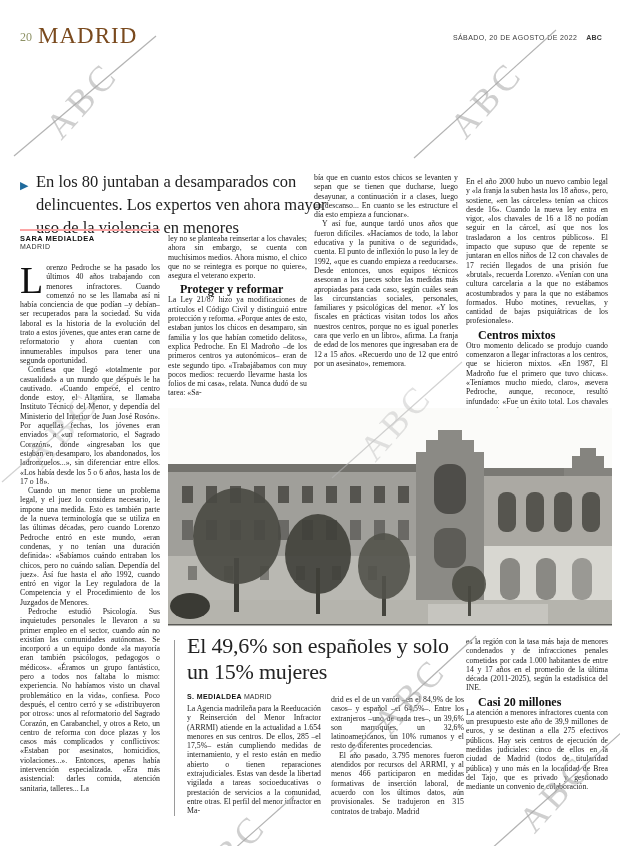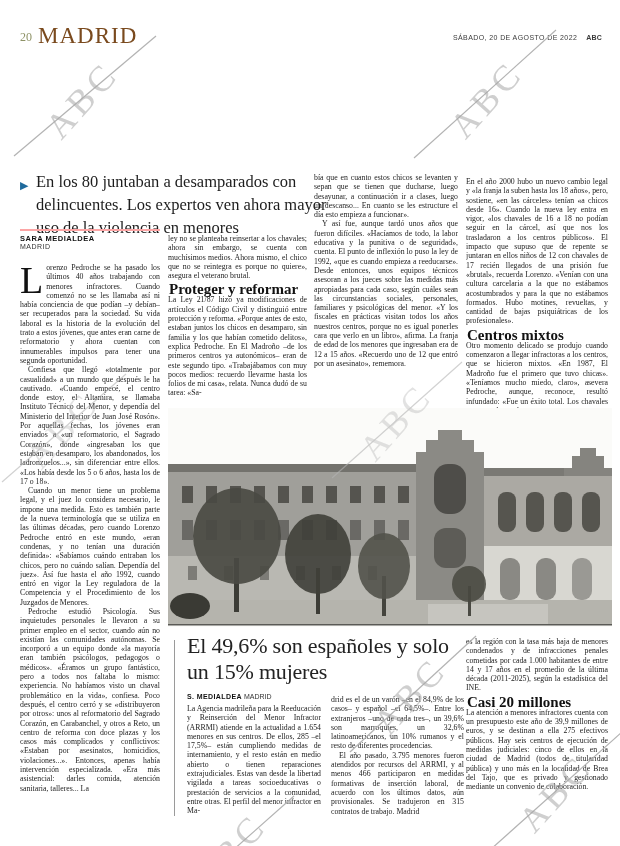--- a/index.html
+++ b/index.html
@@ -45,21 +45,21 @@
   .byline-name { font-size:7.5px; font-weight:bold; letter-spacing:.5px; color:#111; }
   .byline-place { font-size:7px; letter-spacing:.5px; color:#333; }
   
   .col {
     position:absolute; font-size:7.8px; line-height:9.3px;
     text-align:justify; overflow:hidden; color:#1b1b1b;
   }
   .col p { margin:0; }
   .col p.indent { text-indent:8px; }
   .col h4 {
-    margin:4px 0 1px 1px; font-size:15px; line-height:10px;
+    margin:4px 0 1px 12px; font-size:12px; line-height:10px;
     font-weight:bold; color:#111; text-align:left;
   }
   .col-1 { left:20px;  top:263px; width:140px; height:554px; }
   .col-2 { left:168px; top:234px; width:139px; height:172px; }
   .col-3 { left:314px; top:173px; width:144px; height:234px; }
   .col-4 { left:466px; top:177px; width:142px; height:262px; }
   .col-5 { left:466px; top:637px; width:142px; height:181px; }
   .drop-cap {
     float:left; font-size:38px; line-height:32px; padding:1px 3px 0 0;
     color:#111; font-family:"Liberation Serif", serif;
@@ -116,21 +116,21 @@
   </div>
 
   <div class="col col-1">
     <p><span class="drop-cap">L</span><span>orenzo Pedroche se ha pasado los últimos 40 años trabajando con menores infractores. Cuando comenzó no se les llamaba así ni había conciencia de que podían –y debían– ser recuperados para la sociedad. Su vida laboral es la historia de la evolución del trato a estos jóvenes, que antes eran carne de reformatorio y ahora cuentan con innumerables impulsos para tener una segunda oportunidad.</span></p>
     <p class="indent">Confiesa que llegó «totalmente por casualidad» a un mundo que después le ha cautivado. «Cuando empecé, el centro donde estoy, el Altamira, se llamaba Instituto Técnico del Menor, y dependía del Ministerio del Interior de Juan José Rosón». Por aquellas fechas, los jóvenes eran enviados a «un reformatorio, el Sagrado Corazón», donde «ingresaban los que estaban en desamparo, los abandonados, los ladronzuelos...», sin diferenciar entre ellos. «Los había desde los 5 o 6 años, hasta los de 17 o 18».</p>
     <p class="indent">Cuando un menor tiene un problema legal, y el juez lo considera necesario, le impone una medida. Esto es también parte de la nueva terminología que se utiliza en las últimas décadas, pero cuando Lorenzo Pedroche entró en este mundo, «eran condenas, y no tenían una duración definida»: «Sabíamos cuándo entraban los chicos, pero no cuándo salían. Dependía del juez». Así fue hasta el año 1992, cuando entró en vigor la Ley reguladora de la Competencia y el Procedimiento de los Juzgados de Menores.</p>
     <p class="indent">Pedroche estudió Psicología. Sus inquietudes personales le llevaron a su primer empleo en el sector, cuando aún no existían las comunidades autónomas. Se incorporó a un equipo donde «la mayoría eran también psicólogos, pedagogos o médicos». «Éramos un grupo fantástico, pero a todos nos faltaba lo mismo: experiencia. No habíamos visto un chaval problemático en la vida», confiesa. Poco después, el centro cerró y se «distribuyeron por otros»: unos al reformatorio del Sagrado Corazón, en Carabanchel, y otros a Reto, un centro de reforma con doce plazas y los casos más complicados y conflictivos: «Estaban por asesinatos, homicidios, violaciones...». Entonces, apenas había intervención especializada. «Era más asistencial: darles comida, atención sanitaria, talleres... La</p>
   </div>
 
   <div class="col col-2">
-    <p>ley no se planteaba reinsertar a los chavales; ahora sin embargo, se cuenta con muchísimos medios. Ahora mismo, el chico que no se reintegra es porque no quiere», asegura el veterano brutal.</p>
+    <p>ley no se planteaba reinsertar a los chavales; ahora sin embargo, se cuenta con muchísimos medios. Ahora mismo, el chico que no se reintegra es porque no quiere», asegura el veterano experto.</p>
     <h4>Proteger y reformar</h4>
     <p>La Ley 21/87 hizo ya modificaciones de artículos el Código Civil y distinguió entre protección y reforma. «Porque antes de esto, estaban juntos los chicos en desamparo, sin familia y los que habían cometido delitos», explica Pedroche. En El Madroño –de los primeros centros ya autonómicos– eran de este segundo tipo. «Trabajábamos con muy pocos medios: recuerdo llevarme hasta los folios de mi casa», relata. Nunca dudó de su tarea: «Sa-</p>
   </div>
 
   <div class="col col-3">
     <p>bía que en cuanto estos chicos se levanten y sepan que se tienen que ducharse, luego desayunar, a continuación ir a clases, luego un descanso... En cuanto se les estructure el día esto empieza a funcionar».</p>
     <p class="indent">Y así fue, aunque tardó unos años que fueron difíciles. «Hacíamos de todo, la labor educativa y la punitiva o de seguridad», cuenta. El punto de inflexión lo puso la ley de 1992, «que es cuando empieza a reeducarse». Desde entonces, unos equipos técnicos asesoran a los jueces sobre las medidas más apropiadas para cada caso, según cuáles sean las circunstancias sociales, personales, familiares y psicológicas del menor. «Y los fiscales en prácticas visitan todos los años nuestros centros, porque no es igual ponerles cara que verlo en un libro», afirma. La franja de edad de los menores que ingresaban era de 12 a 15 años. «Recuerdo uno de 12 que entró por un asesinato», rememora.</p>
   </div>
 
   <div class="col col-4">

